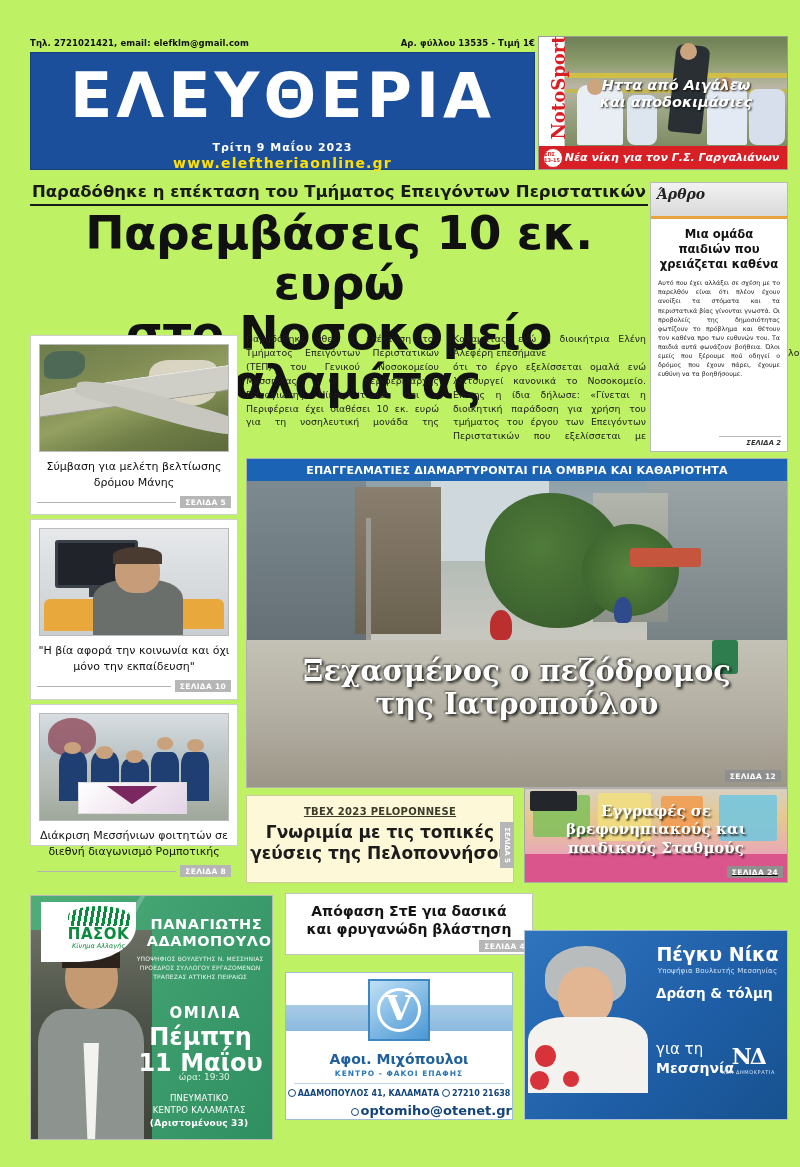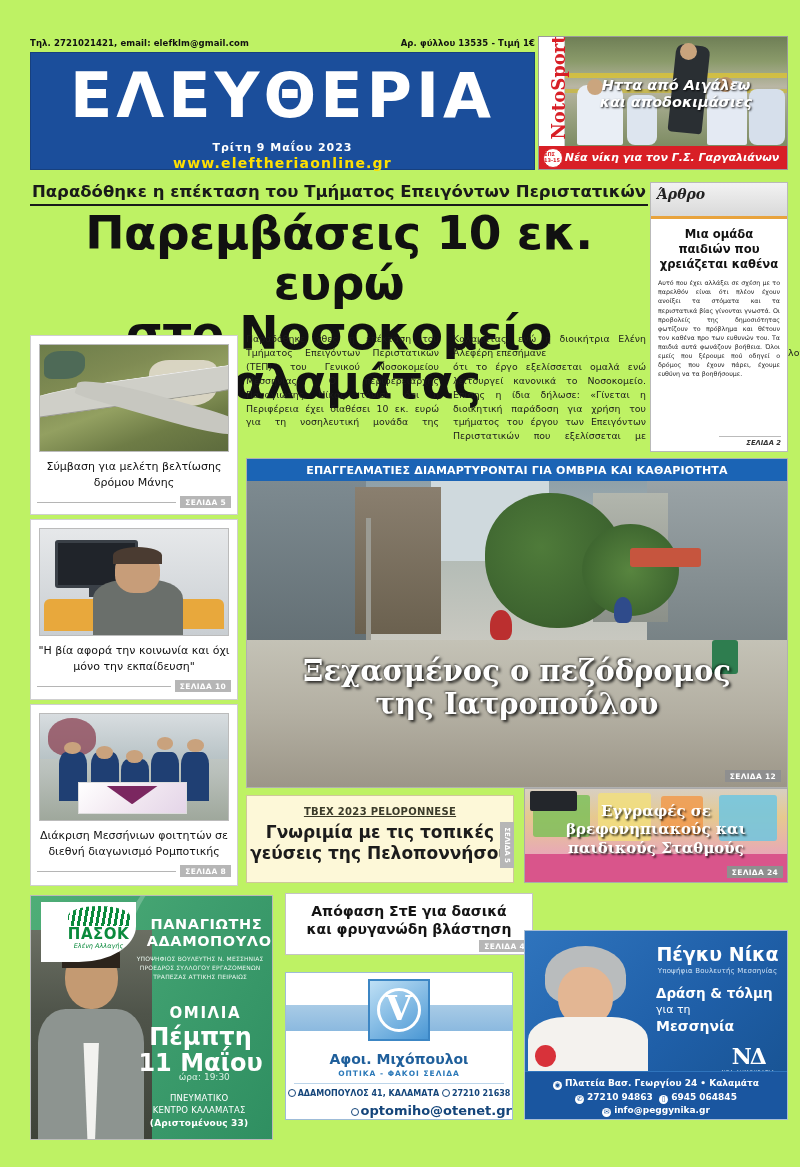--- a/index.html
+++ b/index.html
@@ -219,21 +219,21 @@
   .kg-scene .sh1 { position:absolute; left:3%; top:6%; width:22%; height:46%; background:#7fbf5b; opacity:.85; border-radius:3px;}
   .kg-scene .sh2 { position:absolute; left:28%; top:4%; width:20%; height:52%; background:#f2e07a; opacity:.8; border-radius:3px;}
   .kg-scene .sh3 { position:absolute; left:52%; top:8%; width:16%; height:42%; background:#f19a4c; opacity:.85; border-radius:3px;}
   .kg-scene .sh4 { position:absolute; right:4%; top:6%; width:22%; height:50%; background:#6ec5e0; opacity:.85; border-radius:3px;}
   .kg-scene .tv { position:absolute; left:2%; top:2%; width:18%; height:22%; background:#23262b; border-radius:2px;}
   .kg-scene .floor { position:absolute; left:0; right:0; bottom:0; height:30%; background:#d9558b; }
   .kg-txt { position:absolute; left:0; right:0; top:13px; text-align:center;
             color:#fff; font-size:15px; font-weight:bold; line-height:1.22;
             font-family:"DejaVu Serif","Liberation Serif",serif;
             text-shadow:1.5px 1.5px 2px rgba(0,0,0,.75); }
-  .kg-sel { position:absolute; right:4px; bottom:4px; }
+  .kg-sel { position:absolute; right:4px; bottom:4px;text-decoration:underline; }
 
   
   .ste { position:absolute; left:285px; top:893px; width:248px; height:62px;
          background:#fff; border:1px solid #c4c4c4; }
   .ste .t { text-align:center; font-size:14px; font-weight:bold; color:#141414;
             line-height:1.28; margin-top:9px; }
   .ste-sel { position:absolute; right:2px; bottom:2px; }
 
   
   .pasok { position:absolute; left:30px; top:895px; width:243px; height:245px;
@@ -316,21 +316,21 @@
      background:#d8323a; border-radius:50%; }
   .nika .photo .f3 { position:absolute; left:30%; bottom:4%; width:13%; height:11%;
      background:#d8323a; border-radius:50%; }
   .nika .nm { position:absolute; left:50%; top:12px; right:8px; text-align:center;
      color:#fff; font-size:19px; font-weight:bold; }
   .nika .role { position:absolute; left:50%; top:36px; right:8px; text-align:center;
      color:#cfe2f5; font-size:7px; letter-spacing:.2px; }
   .nika .slg { position:absolute; left:50%; top:54px; right:6px;
      color:#fff; font-size:13.5px; line-height:1.3; }
   .nika .slg .l1 { font-weight:bold; }
-  .nika .slg .l2 { font-size:11px; }
+  .nika .slg .l2 { font-size:15px;margin-top:37px; }
   .nika .slg .l3 { font-weight:bold; font-size:14px; }
   .nika .ndlogo { position:absolute; right:12px; top:112px; text-align:center; }
   .nika .ndlogo .mark { color:#fff; font-size:22px; font-weight:bold; letter-spacing:-2px;
      font-family:"DejaVu Serif",serif; }
   .nika .ndlogo .sub { color:#cfe2f5; font-size:5px; letter-spacing:.6px; }
   .nika .foot { position:absolute; left:0; right:0; bottom:0; height:48px;
      background:#1a56a0; border-top:1px solid #2f74bd; padding-top:5px; }
   .nika .foot div { text-align:center; color:#fff; font-size:9px; font-weight:bold;
      line-height:1.5; }
   .pin { display:inline-block; width:9px; height:9px; background:#fff; color:#1a56a0;
@@ -432,21 +432,21 @@
           <div class="hair"></div>
         </div>
     </div>
     <div class="cap">"Η βία αφορά την κοινωνία και όχι μόνο την εκπαίδευση"</div>
     <div class="selbar">
       <div class="line"></div>
       <div class="sel-badge">ΣΕΛΙΔΑ 10</div>
     </div>
   </div>
 
-  <div class="teaser" style="top:704px; height:182px;">
+  <div class="teaser" style="top:704px; height:142px;">
     <div class="ph">
       <div class="ph-team">
         <div class="bld"></div>
           <div class="tree"></div>
         <div class="p" style="left:10%"></div>
           <div class="hd" style="left:13%; top:26%"></div>
         <div class="p" style="left:27%"></div>
           <div class="hd" style="left:30%; top:30%"></div>
         <div class="p" style="left:43%; height:40%"></div>
           <div class="hd" style="left:46%; top:34%"></div>
@@ -539,21 +539,21 @@
     <div class="arc"></div>
     <div class="photo">
       <div class="suit"></div>
         <div class="shirt"></div>
         <div class="hd"></div>
         <div class="hair"></div>
     </div>
     <div class="logo">
       <div class="sun"></div>
       <div class="nm">ΠΑΣΟΚ</div>
-      <div class="sub">Ελένη Αλλαγής</div>
+      <div class="sub">Κίνημα Αλλαγής</div>
     </div>
     <div class="name">
       <div>ΠΑΝΑΓΙΩΤΗΣ</div>
       <div>ΑΔΑΜΟΠΟΥΛΟΣ</div>
     </div>
     <div class="role">
       <div>ΥΠΟΨΗΦΙΟΣ ΒΟΥΛΕΥΤΗΣ Ν. ΜΕΣΣΗΝΙΑΣ</div>
       <div>ΠΡΟΕΔΡΟΣ ΣΥΛΛΟΓΟΥ ΕΡΓΑΖΟΜΕΝΩΝ</div>
       <div>ΤΡΑΠΕΖΑΣ ΑΤΤΙΚΗΣ ΠΕΙΡΑΙΩΣ</div>
     </div>
@@ -570,21 +570,21 @@
     </div>
   </div>
 
   <div class="optic">
     <div class="band"></div>
     <div class="sq">
       <div class="v"></div>
       <div class="vv">V</div>
     </div>
     <div class="nm">Αφοι. Μιχόπουλοι</div>
-    <div class="sb">ΟΠΤΙΚΑ - ΦΑΚΟΙ ΣΕΛΙΔΑ</div>
+    <div class="sb">ΚΕΝΤΡΟ - ΦΑΚΟΙ ΕΠΑΦΗΣ</div>
     <div class="hr"></div>
     <div class="addr">
       <span class="ic"></span><span>ΑΔΑΜΟΠΟΥΛΟΣ 41, ΚΑΛΑΜΑΤΑ</span>
       <span class="ic"></span><span>27210 21638</span>
     </div>
     <div class="mail">
       <span class="ic"></span><span>optomiho@otenet.gr</span>
     </div>
   </div>
 
@@ -602,27 +602,15 @@
     <div class="role">Υποψήφια Βουλευτής Μεσσηνίας</div>
     <div class="slg">
       <div class="l1">Δράση &amp; τόλμη</div>
       <div class="l2">για τη</div>
       <div class="l3">Μεσσηνία</div>
     </div>
     <div class="ndlogo">
       <div class="mark">ΝΔ</div>
       <div class="sub">ΝΕΑ ΔΗΜΟΚΡΑΤΙΑ</div>
     </div>
-    <div class="foot">
-      <div>
-        <span class="pin">◉</span><span>Πλατεία Βασ. Γεωργίου 24 • Καλαμάτα</span>
-      </div>
-      <div>
-        <span class="pin">✆</span><span>27210 94863</span>
-        &nbsp;<span class="pin">▯</span><span>6945 064845</span>
-      </div>
-      <div>
-        <span class="pin">✉</span><span>info@peggynika.gr</span>
-      </div>
-    </div>
   </div>
 
 </div>
 
 </body></html>

